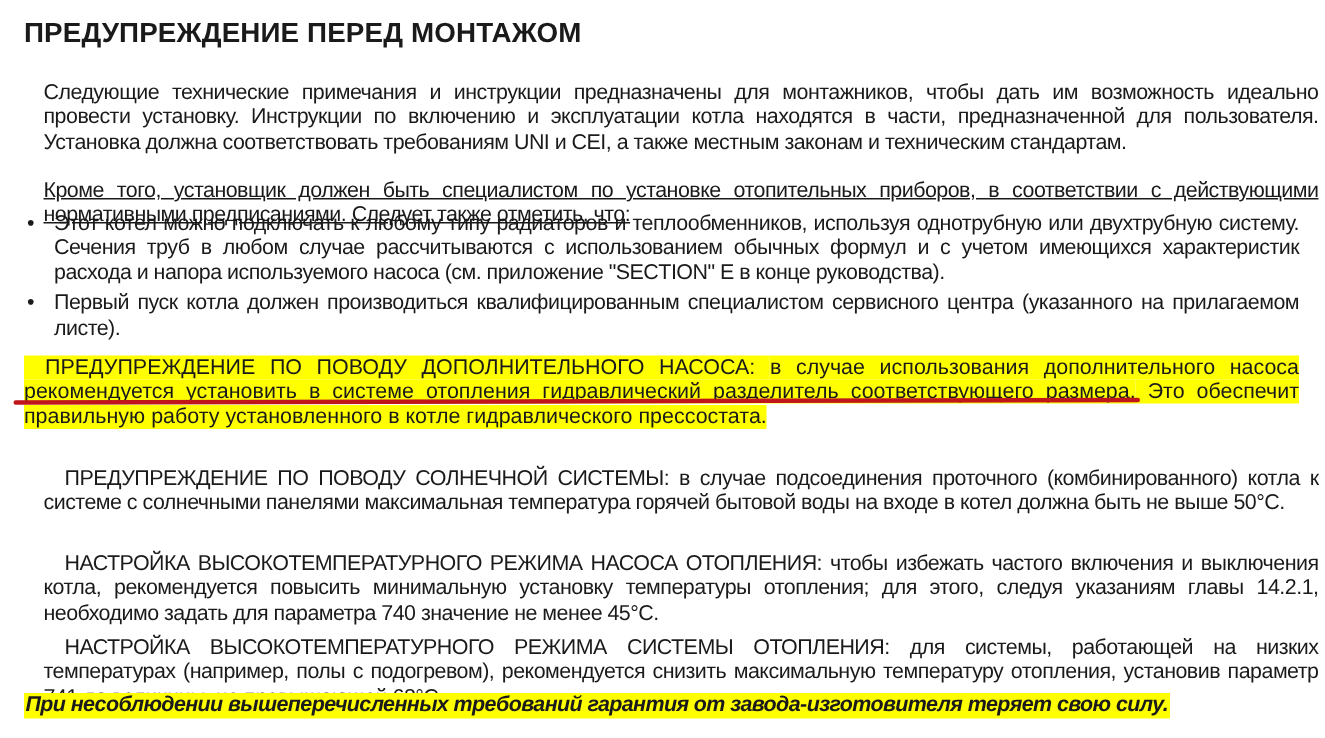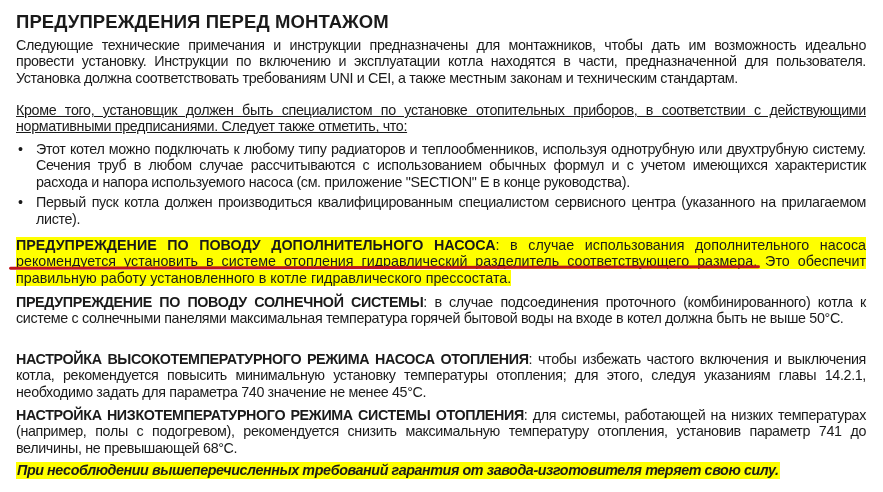--- a/index.html
+++ b/index.html
@@ -7,53 +7,54 @@
     width: 883px; height: 492px; overflow: hidden; position: relative;
     font-family: "Liberation Sans", sans-serif; color: #1a1a1a;
   }
   .page { position: absolute; left: 16px; top: 0; width: 850px; }
   .title {
     position: absolute; left: 0; top: 11px;
     font-weight: bold; font-size: 18.5px; letter-spacing: 0.1px; color: #1a1a1a;
     white-space: nowrap;
   }
   .p {
-    position: absolute; left: 0; width: 850px;
+    position: absolute; left: 13px; width: 850px;
     font-size: 14.3px; line-height: 16.4px; text-align: justify;
     font-family: "Liberation Sans", sans-serif;
+    margin-top: 17px;
   }
   .condensed { font-stretch: condensed; letter-spacing: -0.35px; }
   .bullets { position: absolute; left: 0; top: 141px; width: 850px; }
   .bullet {
     position: relative; padding-left: 20px; font-size: 14.3px; line-height: 16.4px;
     text-align: justify; letter-spacing: -0.35px; margin-bottom: 4px;
   }
   .bullet .dot { position: absolute; left: 2px; top: 0; }
-  .bold { font-weight: bold; }
+  .bold { font-weight: normal; padding-left: 14px; }
   .hl { background: #ffff00; }
   .block-hl {
     position: absolute; left: 0; top: 237px; width: 850px;
     font-size: 14.3px; line-height: 16.4px; text-align: justify;
   }
   .red-line {
     position: absolute; left: -7px; top: 266px; width: 751px; height: 3px;
     background: #c0161a; border-radius: 2px; transform: rotate(-0.12deg);
   }
   .warn-final {
     position: absolute; left: 0; top: 462px;
     font-weight: bold; font-style: italic; font-size: 14.3px; line-height: 17px;
     letter-spacing: -0.4px; background: #ffff00; padding: 0 1px; white-space: nowrap;
   }
 </style>
 </head>
 <body>
 
 <div class="page">
 
-  <div class="title">ПРЕДУПРЕЖДЕНИЯ ПЕРЕД МОНТАЖОМ</div>
+  <div class="title">ПРЕДУПРЕЖДЕНИЕ ПЕРЕД МОНТАЖОМ</div>
 
   <div class="p condensed" style="top:37px;">Следующие технические примечания и инструкции предназначены для монтажников, чтобы дать им возможность идеально провести установку. Инструкции по включению и эксплуатации котла находятся в части, предназначенной для пользователя. Установка должна соответствовать требованиям UNI и CEI, а также местным законам и техническим стандартам.</div>
 
   <div class="p condensed" style="top:102px;text-decoration:underline;">Кроме того, установщик должен быть специалистом по установке отопительных приборов, в соответствии с действующими нормативными предписаниями. Следует также отметить, что:</div>
 
   <div class="bullets">
     <div class="bullet">
       <span class="dot">•</span>
       <span>Этот котел можно подключать к любому типу радиаторов и теплообменников, используя однотрубную или двухтрубную систему. Сечения труб в любом случае рассчитываются с использованием обычных формул и с учетом имеющихся характеристик расхода и напора используемого насоса (см. приложение "SECTION" E в конце руководства).</span>
     </div>
@@ -64,17 +65,17 @@
   </div>
 
   <div class="block-hl"><span class="hl bold">ПРЕДУПРЕЖДЕНИЕ ПО ПОВОДУ ДОПОЛНИТЕЛЬНОГО НАСОСА</span><span class="hl">: </span><span class="hl">в случае использования дополнительного насоса рекомендуется установить в системе отопления гидравлический разделитель соответствующего размера.</span><span class="hl"> Это обеспечит правильную работу установленного в котле гидравлического прессостата.</span></div>
 
   <div class="red-line"></div>
 
   <div class="p condensed" style="top:294px;"><span class="bold">ПРЕДУПРЕЖДЕНИЕ ПО ПОВОДУ СОЛНЕЧНОЙ СИСТЕМЫ</span><span>: </span><span>в случае подсоединения проточного (комбинированного) котла к системе с солнечными панелями максимальная температура горячей бытовой воды на входе в котел должна быть не выше 50°C.</span></div>
 
   <div class="p condensed" style="top:351px;"><span class="bold">НАСТРОЙКА ВЫСОКОТЕМПЕРАТУРНОГО РЕЖИМА НАСОСА ОТОПЛЕНИЯ</span><span>: </span><span>чтобы избежать частого включения и выключения котла, рекомендуется повысить минимальную установку температуры отопления; для этого, следуя указаниям главы 14.2.1, необходимо задать для параметра 740 значение не менее 45°C.</span></div>
 
-  <div class="p condensed" style="top:407px;"><span class="bold">НАСТРОЙКА НИЗКОТЕМПЕРАТУРНОГО РЕЖИМА СИСТЕМЫ ОТОПЛЕНИЯ</span><span>: </span><span>для системы, работающей на низких температурах (например, полы с подогревом), рекомендуется снизить максимальную температуру отопления, установив параметр 741 до величины, не превышающей 68°C.</span></div>
+  <div class="p condensed" style="top:407px;"><span class="bold">НАСТРОЙКА ВЫСОКОТЕМПЕРАТУРНОГО РЕЖИМА СИСТЕМЫ ОТОПЛЕНИЯ</span><span>: </span><span>для системы, работающей на низких температурах (например, полы с подогревом), рекомендуется снизить максимальную температуру отопления, установив параметр 741 до величины, не превышающей 68°C.</span></div>
 
   <div class="warn-final">При несоблюдении вышеперечисленных требований гарантия от завода-изготовителя теряет свою силу.</div>
 
 </div>
 
 </body></html>

